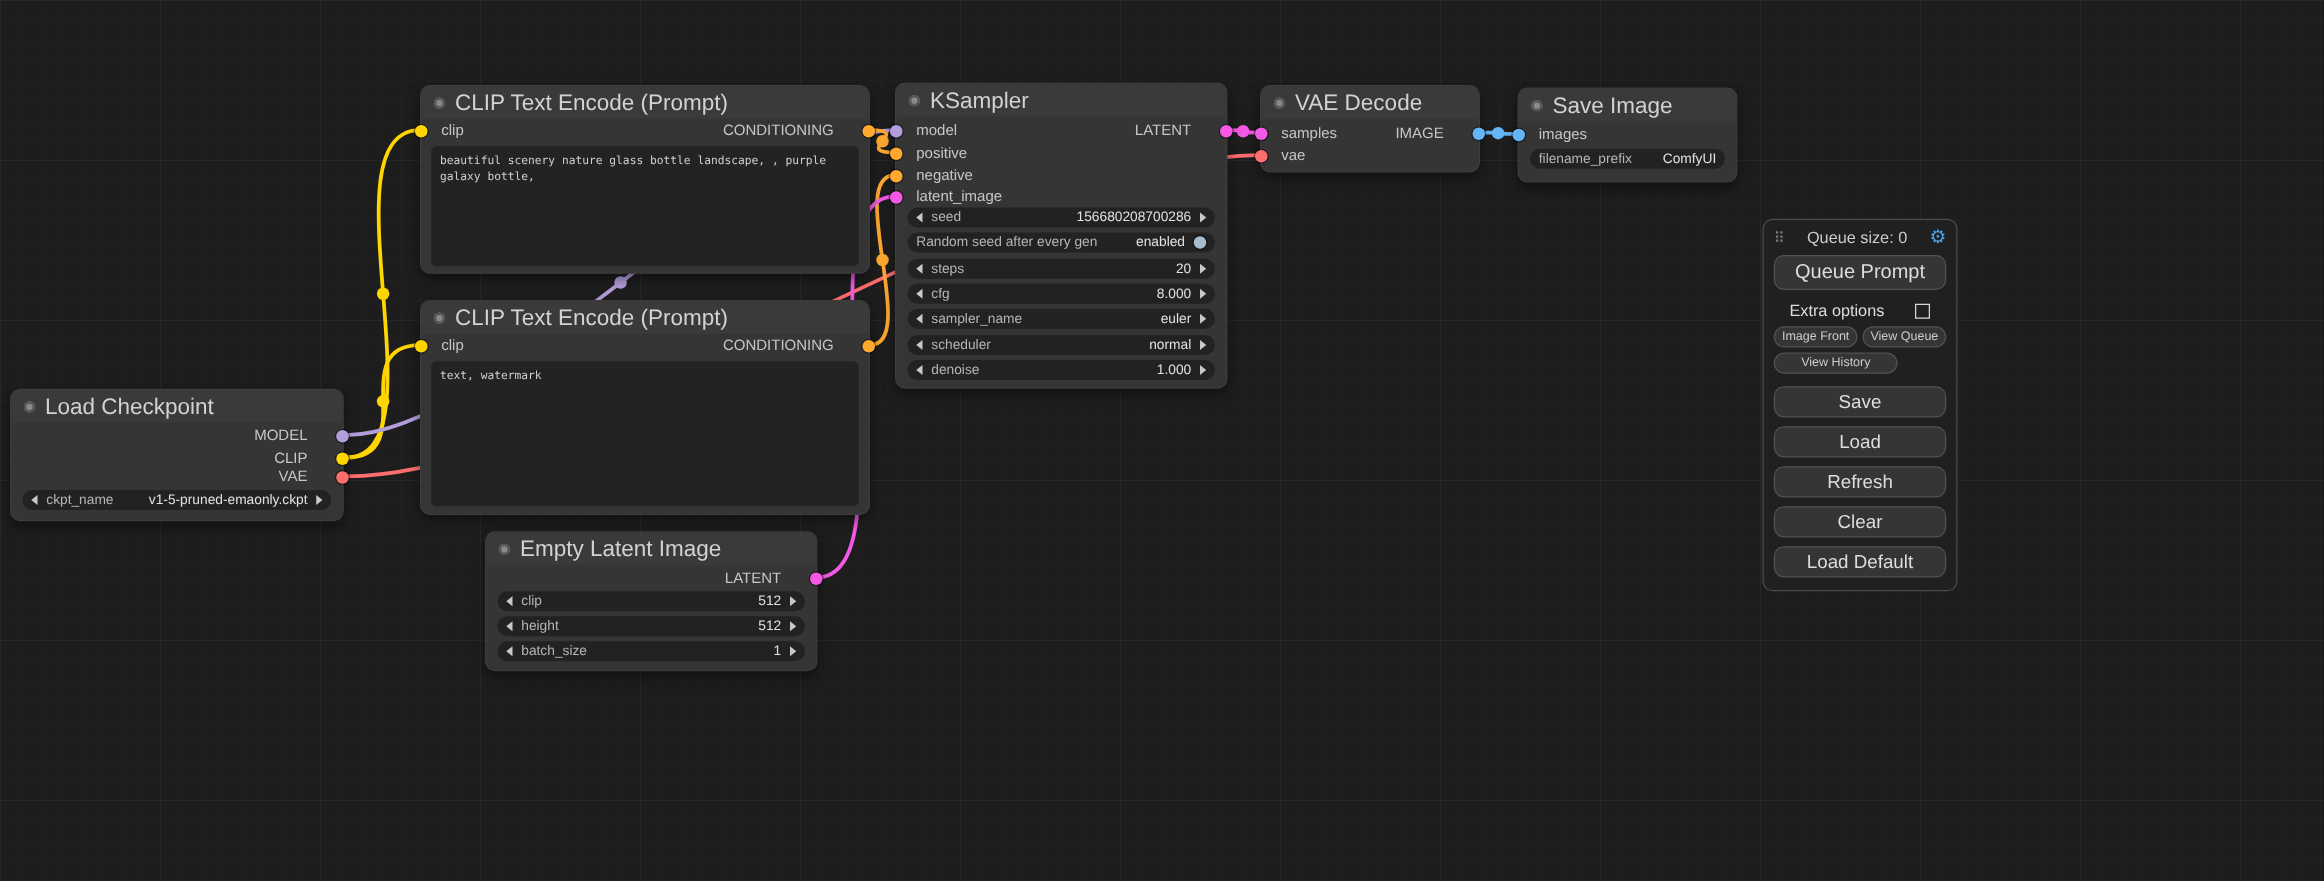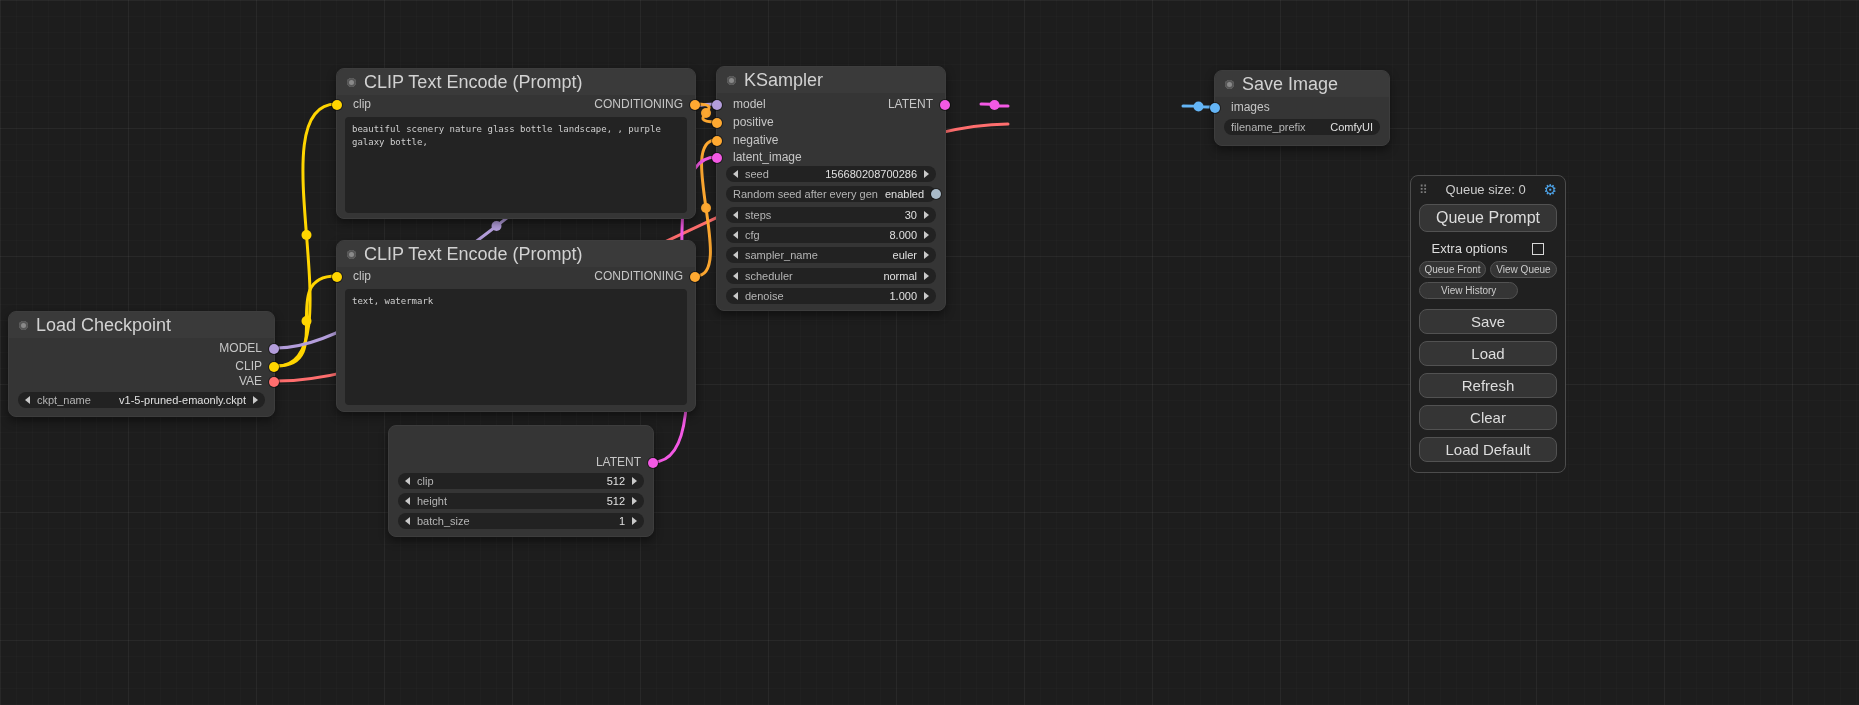--- a/index.html
+++ b/index.html
@@ -22,21 +22,21 @@
   .f-cond{fill:#ffa931}.f-latent{fill:#f359e4}.f-image{fill:#64b5f6}
 
   .node{position:absolute;z-index:2;background:#353535;border:1px solid #3d3d3d;
     border-radius:8px;box-shadow:0 4px 10px rgba(0,0,0,0.45);box-sizing:border-box;}
   .node-header{height:26px;display:flex;align-items:center;gap:8px;padding:0 10px;
     background:#3a3a3a;border-radius:7px 7px 0 0;cursor:move;}
   .collapse-dot{width:9px;height:9px;border-radius:50%;background:#8a8a8a;
     box-shadow:inset 0 0 0 2px #565656;flex:none;}
   .node-title{color:#d2d2d2;font-size:18px;white-space:nowrap;}
   .slot-label{position:absolute;font-size:12px;line-height:13px;color:#c6c6c6;white-space:nowrap;}
-  .sl-left{left:16px}.sl-right{right:12px}
+  .sl-left{left:16px}.sl-right{right:28px}
   .port{position:absolute;width:10px;height:10px;border-radius:50%;
     box-shadow:0 0 0 1px rgba(0,0,0,0.45);z-index:3;cursor:crosshair;}
   .c-model{background:#b39ddb}.c-clip{background:#ffd500}.c-vae{background:#ff6e6e}
   .c-cond{background:#ffa931}.c-latent{background:#f359e4}.c-image{background:#64b5f6}
 
   .widget{position:absolute;left:9px;right:9px;height:16px;background:#222;
     border-radius:8px;display:flex;align-items:center;gap:7px;padding:0 7px;
     font-size:11px;box-sizing:border-box;cursor:pointer;}
   .w-label{color:#b5b5b5;white-space:nowrap;}
   .w-value{margin-left:auto;color:#e0e0e0;white-space:nowrap;}
@@ -132,20 +132,24 @@
       <span class="node-title">CLIP Text Encode (Prompt)</span>
     </div>
     <span class="slot-label sl-left" style="top:29px">clip</span>
     <span class="slot-label sl-right" style="top:29px">CONDITIONING</span>
     <span class="port c-clip" style="left:-5px;top:31px"></span>
     <span class="port c-cond" style="right:-5px;top:31px"></span>
     <textarea class="prompt-box" style="top: 48px; height: 116px;">text, watermark</textarea>
   </div>
 
   <div class="node" style="left:388px;top:425px;width:266px;height:112px">
+    <div class="node-header">
+      <span class="collapse-dot"></span>
+      <span class="node-title">Empty Latent Image</span>
+    </div>
     <span class="slot-label sl-right" style="top:30px">LATENT</span>
     <span class="port c-latent" style="right:-5px;top:32px"></span>
     <div class="widget" style="top:47px">
       <span class="arr arr-l"></span>
       <span class="w-label">clip</span>
       <span class="w-value">512</span>
       <span class="arr arr-r"></span>
     </div>
     <div class="widget" style="top:67px">
       <span class="arr arr-l"></span>
@@ -154,21 +158,21 @@
       <span class="arr arr-r"></span>
     </div>
     <div class="widget" style="top:87px">
       <span class="arr arr-l"></span>
       <span class="w-label">batch_size</span>
       <span class="w-value">1</span>
       <span class="arr arr-r"></span>
     </div>
   </div>
 
-  <div class="node" style="left:716px;top:66px;width:230px;height:245px">
+  <div class="node" style="left:716px;top:66px;width:266px;height:245px">
     <div class="node-header">
       <span class="collapse-dot"></span>
       <span class="node-title">KSampler</span>
     </div>
     <span class="slot-label sl-left" style="top:31px">model</span>
     <span class="slot-label sl-left" style="top:49px">positive</span>
     <span class="slot-label sl-left" style="top:67px">negative</span>
     <span class="slot-label sl-left" style="top:84px">latent_image</span>
     <span class="slot-label sl-right" style="top:31px">LATENT</span>
     <span class="port c-model" style="left:-5px;top:33px"></span>
@@ -183,21 +187,21 @@
       <span class="arr arr-r"></span>
     </div>
     <div class="widget" style="top:119px">
       <span class="w-label">Random seed after every gen</span>
       <span class="w-value">enabled</span>
       <span class="toggle-dot"></span>
     </div>
     <div class="widget" style="top:140px">
       <span class="arr arr-l"></span>
       <span class="w-label">steps</span>
-      <span class="w-value">30</span>
+      <span class="w-value">20</span>
       <span class="arr arr-r"></span>
     </div>
     <div class="widget" style="top:160px">
       <span class="arr arr-l"></span>
       <span class="w-label">cfg</span>
       <span class="w-value">8.000</span>
       <span class="arr arr-r"></span>
     </div>
     <div class="widget" style="top:180px">
       <span class="arr arr-l"></span>
@@ -212,20 +216,32 @@
       <span class="arr arr-r"></span>
     </div>
     <div class="widget" style="top:221px">
       <span class="arr arr-l"></span>
       <span class="w-label">denoise</span>
       <span class="w-value">1.000</span>
       <span class="arr arr-r"></span>
     </div>
   </div>
 
+  <div class="node" style="left:1008px;top:68px;width:176px;height:70px">
+    <div class="node-header">
+      <span class="collapse-dot"></span>
+      <span class="node-title">VAE Decode</span>
+    </div>
+    <span class="slot-label sl-left" style="top:31px">samples</span>
+    <span class="slot-label sl-left" style="top:49px">vae</span>
+    <span class="slot-label sl-right" style="top:31px">IMAGE</span>
+    <span class="port c-latent" style="left:-5px;top:33px"></span>
+    <span class="port c-vae" style="left:-5px;top:51px"></span>
+    <span class="port c-image" style="right:-5px;top:33px"></span>
+  </div>
 
   <div class="node" style="left:1214px;top:70px;width:176px;height:76px">
     <div class="node-header">
       <span class="collapse-dot"></span>
       <span class="node-title">Save Image</span>
     </div>
     <span class="slot-label sl-left" style="top:30px">images</span>
     <span class="port c-image" style="left:-5px;top:32px"></span>
     <div class="widget" style="top:48px">
       <span class="w-label">filename_prefix</span>
@@ -238,21 +254,21 @@
       <span class="drag-handle">⠿</span>
       <span class="qp-title">Queue size: 0</span>
       <span class="gear-icon">⚙</span>
     </div>
     <button class="qp-btn qp-big">Queue Prompt</button>
     <div class="qp-extra">
       <span>Extra options</span>
       <span class="checkbox"></span>
     </div>
     <div class="qp-row">
-      <button class="qp-btn qp-small">Queue Front</button>
+      <button class="qp-btn qp-small">Image Front</button>
       <button class="qp-btn qp-small">View Queue</button>
     </div>
     <div class="qp-hist">
       <button class="qp-btn qp-small">View History</button>
     </div>
     <button class="qp-btn qp-mid">Save</button>
     <button class="qp-btn qp-mid">Load</button>
     <button class="qp-btn qp-mid">Refresh</button>
     <button class="qp-btn qp-mid">Clear</button>
     <button class="qp-btn qp-mid">Load Default</button>

